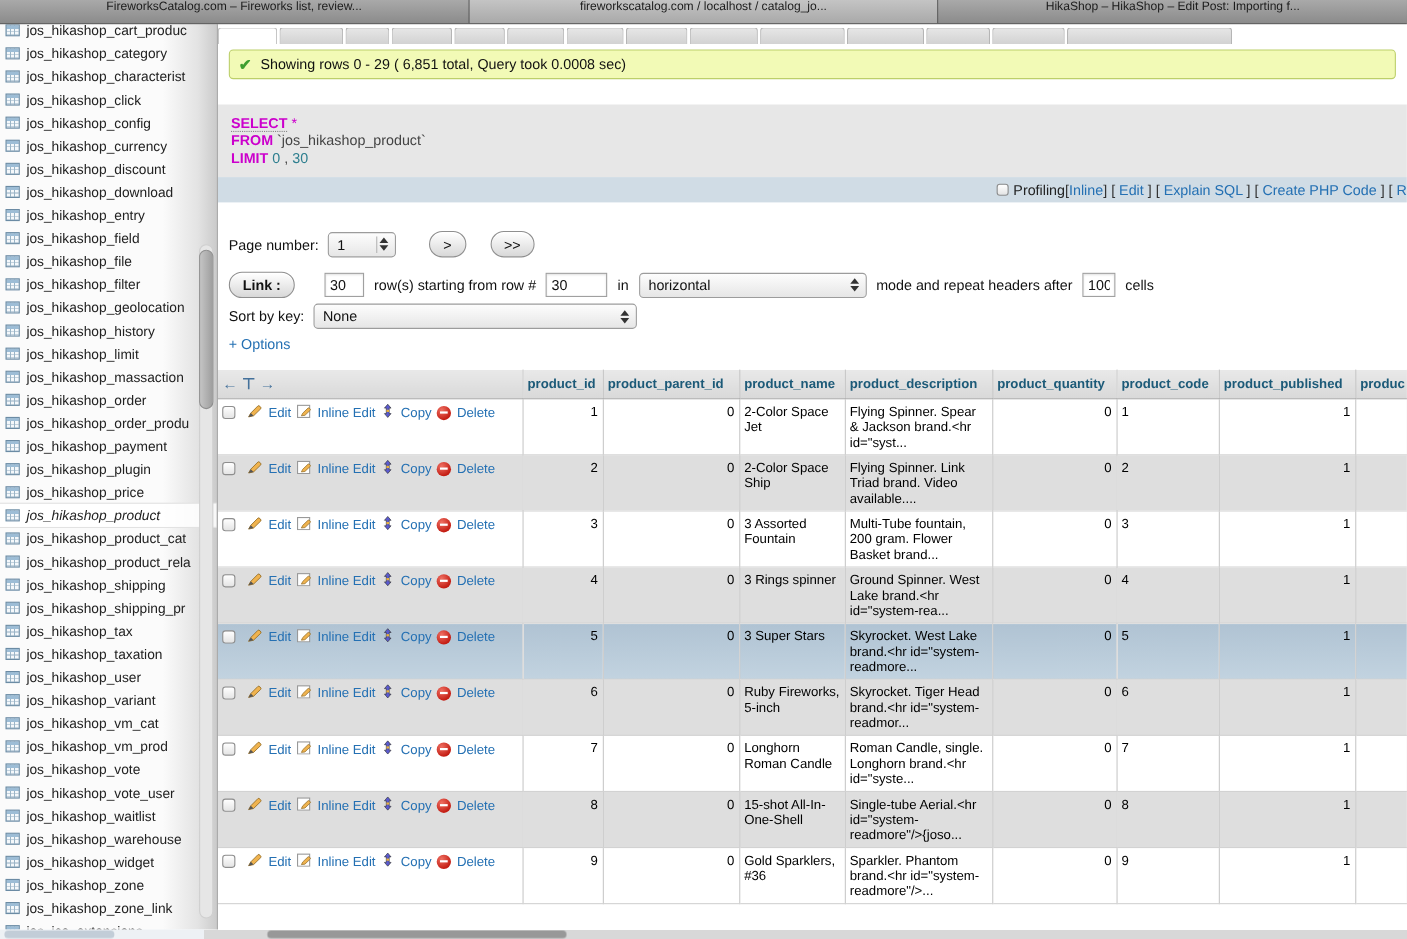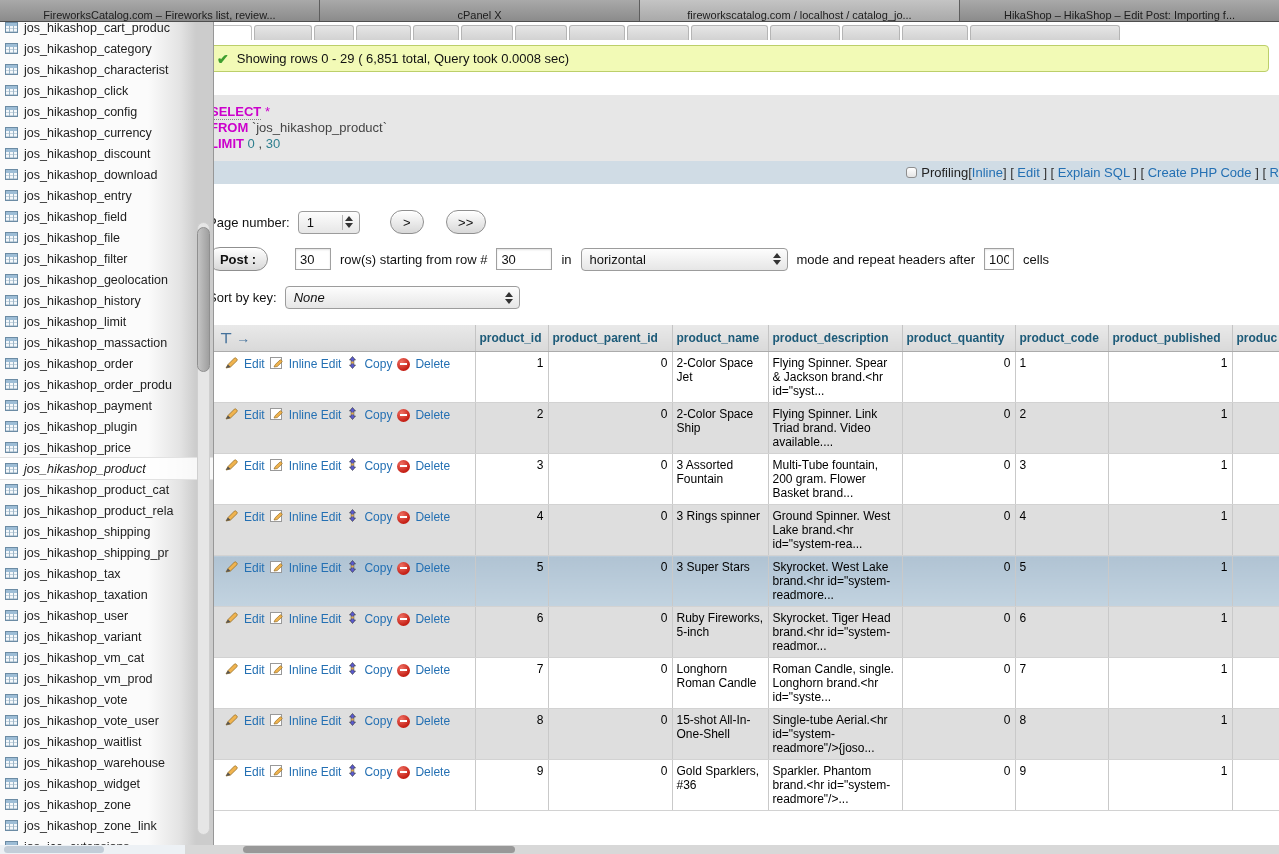--- a/index.html
+++ b/index.html
@@ -2,28 +2,28 @@
 <html><head>
 <meta charset="utf-8">
 <style>
   * { margin:0; padding:0; box-sizing:border-box; }
   html,body { width:1279px; height:854px; overflow:hidden; background:#fff;
     font-family:"Liberation Sans", sans-serif; }
 
   
   .tabbar { position:fixed; top:0; left:0; width:1279px; height:22px; display:flex;
     background:linear-gradient(#8f8f8f,#707070); border-bottom:1px solid #4f4f4f; z-index:50; }
-  .btab { flex:1; display:flex; align-items:flex-end; justify-content:center;
+  .btab { flex:1; display:flex; align-items:flex-start; justify-content:center;
     font-size:11px; color:#1c1c1c; background:linear-gradient(#a9a9a9,#8b8b8b);
     border-right:1px solid #5e5e5e; overflow:hidden; white-space:nowrap; }
   .btab.active { background:linear-gradient(#c4c4c4,#a9a9a9); }
   .btab:last-child { border-right:none; }
 
   
-  .sidebar { position:fixed; top:22px; left:0; width:214px; height:823px;
+  .sidebar { position:fixed; top:22px; left:0; width:198px; height:823px;
     background:linear-gradient(to right,#fbfbfb 0px,#fbfbfb 148px,#e3e3e3 180px,#cccccc 196px);
     border-right:1px solid #979797; overflow:hidden; z-index:10; }
   .side-list { margin-top:-5px; }
   .side-item { height:21px; display:flex; align-items:center; gap:6px; padding-left:5px;
     font-size:12.5px; color:#222; white-space:nowrap; overflow:hidden; }
   .side-item.selected { background:rgba(255,255,255,0.85); box-shadow:0 1px 0 #e2e2e2, 0 -1px 0 #e2e2e2;font-style:italic; }
   .tbl-icon { flex:0 0 auto; width:13px; height:11px; border:1px solid #6b8ba4;
     background-color:#f4f8fb;
     background-image:
       linear-gradient(to bottom,#9dbdd6 0,#9dbdd6 3px,rgba(0,0,0,0) 3px),
@@ -57,21 +57,21 @@
     justify-content:flex-end; font-size:13px; color:#222; white-space:nowrap; overflow:hidden;text-align:center; }
   .profilingbar .lnk { color:#2470b3; text-decoration:none; }
   .profilingbar .brk { color:#333; }
   .pcheck { width:11px; height:11px; border:1px solid #8e8e8e; border-radius:3px;
     background:linear-gradient(#fff,#e4e4e4); margin-right:4px; display:inline-block; }
 
   .controls { padding-left:10px; font-size:13px; color:#111; }
   .row-line { display:flex; align-items:center; }
   .pagerow { margin-top:23px; height:30px; gap:8px; }
   .showrow { margin-top:7px; height:30px; gap:9px; }
-  .sortrow { margin-top:12px; height:23px; gap:8px; }
+  .sortrow { margin-top:2px; height:23px; gap:8px; }
   .optionsrow { margin-top:5px; height:16px; }
 
   .mac-select { height:23px; display:inline-flex; align-items:center;
     background:linear-gradient(#fdfdfd,#e6e6e6); border:1px solid #9c9c9c; border-radius:4px;
     font-size:13px; color:#111; position:relative; padding:0 22px 0 8px; }
   .mac-select .stepper { position:absolute; right:3px; top:3px; bottom:3px; width:14px;
     display:flex; flex-direction:column; align-items:center; justify-content:center; gap:2px; }
   .mac-select.divided .stepper { border-left:1px solid #b5b5b5; }
   .tri-up { width:0; height:0; border-left:4px solid transparent; border-right:4px solid transparent; border-bottom:5px solid #333; }
   .tri-dn { width:0; height:0; border-left:4px solid transparent; border-right:4px solid transparent; border-top:5px solid #333; }
@@ -116,23 +116,20 @@
   .hscroll-main { position:fixed; left:185px; bottom:0; width:1094px; height:9px; background:#d8d8d8; z-index:60; }
   .hscroll-main .thumb { position:absolute; left:58px; top:1px; width:272px; height:7px;
     background:#989898; border-radius:4px; }
 </style>
 </head>
 <body>
 
 <div class="tabbar" id="tabbar">
     <div class="btab">
       <span>FireworksCatalog.com – Fireworks list, review...</span>
-    </div>
-    <div class="btab">
-      <span>cPanel X</span>
     </div>
     <div class="btab active">
       <span>fireworkscatalog.com / localhost / catalog_jo...</span>
     </div>
     <div class="btab">
       <span>HikaShop – HikaShop – Edit Post: Importing f...</span>
     </div>
   </div>
 
 <div class="sidebar">
@@ -348,49 +345,52 @@
             <span class="tri-dn"></span>
           </span>
       </span>
       <span style="width:14px;"></span>
       <button class="mac-btn" style="width:34px;">&gt;</button>
       <span style="width:6px;"></span>
       <button class="mac-btn" style="width:40px;">&gt;&gt;</button>
     </div>
 
     <div class="row-line showrow">
-      <button class="mac-btn bold" style="width:60px;">Post :</button>
+      <button class="mac-btn bold" style="width:60px;">Link :</button>
       <span style="width:9px;"></span>
       <input class="txtinput" style="width: 36px;" value="30">
       <span>row(s) starting from row #</span>
       <input class="txtinput" style="width: 56px;" value="30">
       <span>in</span>
       <span class="mac-select" style="width:207px;">
         <span>horizontal</span>
         <span class="stepper">
             <span class="tri-up"></span>
             <span class="tri-dn"></span>
           </span>
       </span>
       <span>mode and repeat headers after</span>
       <input class="txtinput" style="width: 30px;" value="100">
       <span>cells</span>
     </div>
 
     <div class="row-line sortrow">
       <span>Sort by key:</span>
-      <span class="mac-select" style="width:235px;font-style:italic;">
+      <span class="mac-select" style="width:294px;">
         <span>None</span>
         <span class="stepper">
             <span class="tri-up"></span>
             <span class="tri-dn"></span>
           </span>
       </span>
     </div>
 
+    <div class="row-line optionsrow">
+      <a class="link" href="#">+ Options</a>
+    </div>
   </div>
 
   <div class="grid-wrap">
     <table class="grid">
       <colgroup>
         <col style="width:277px">
           <col style="width:73px">
           <col style="width:124px">
           <col style="width:96px">
         <col style="width:134px">

